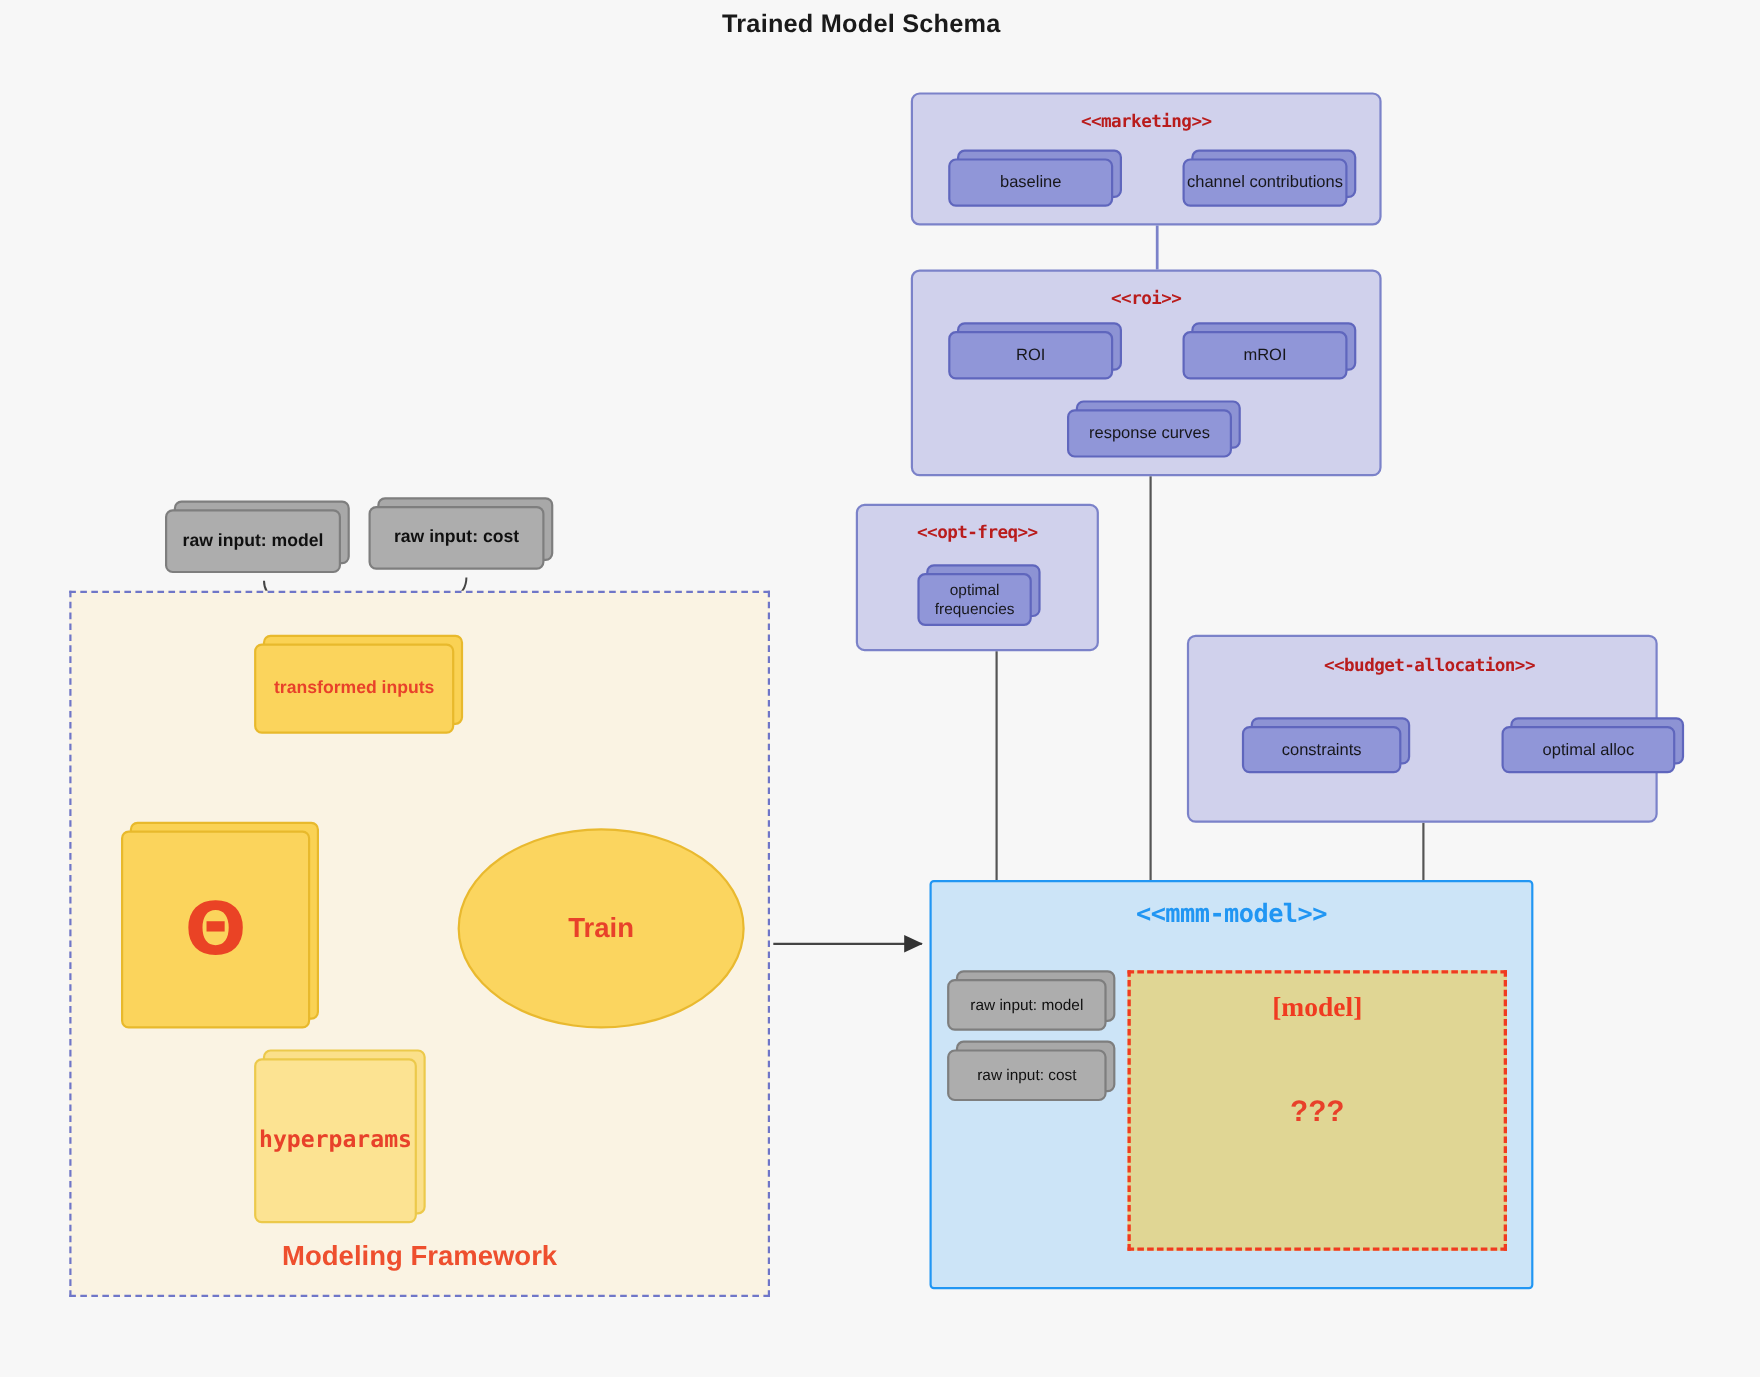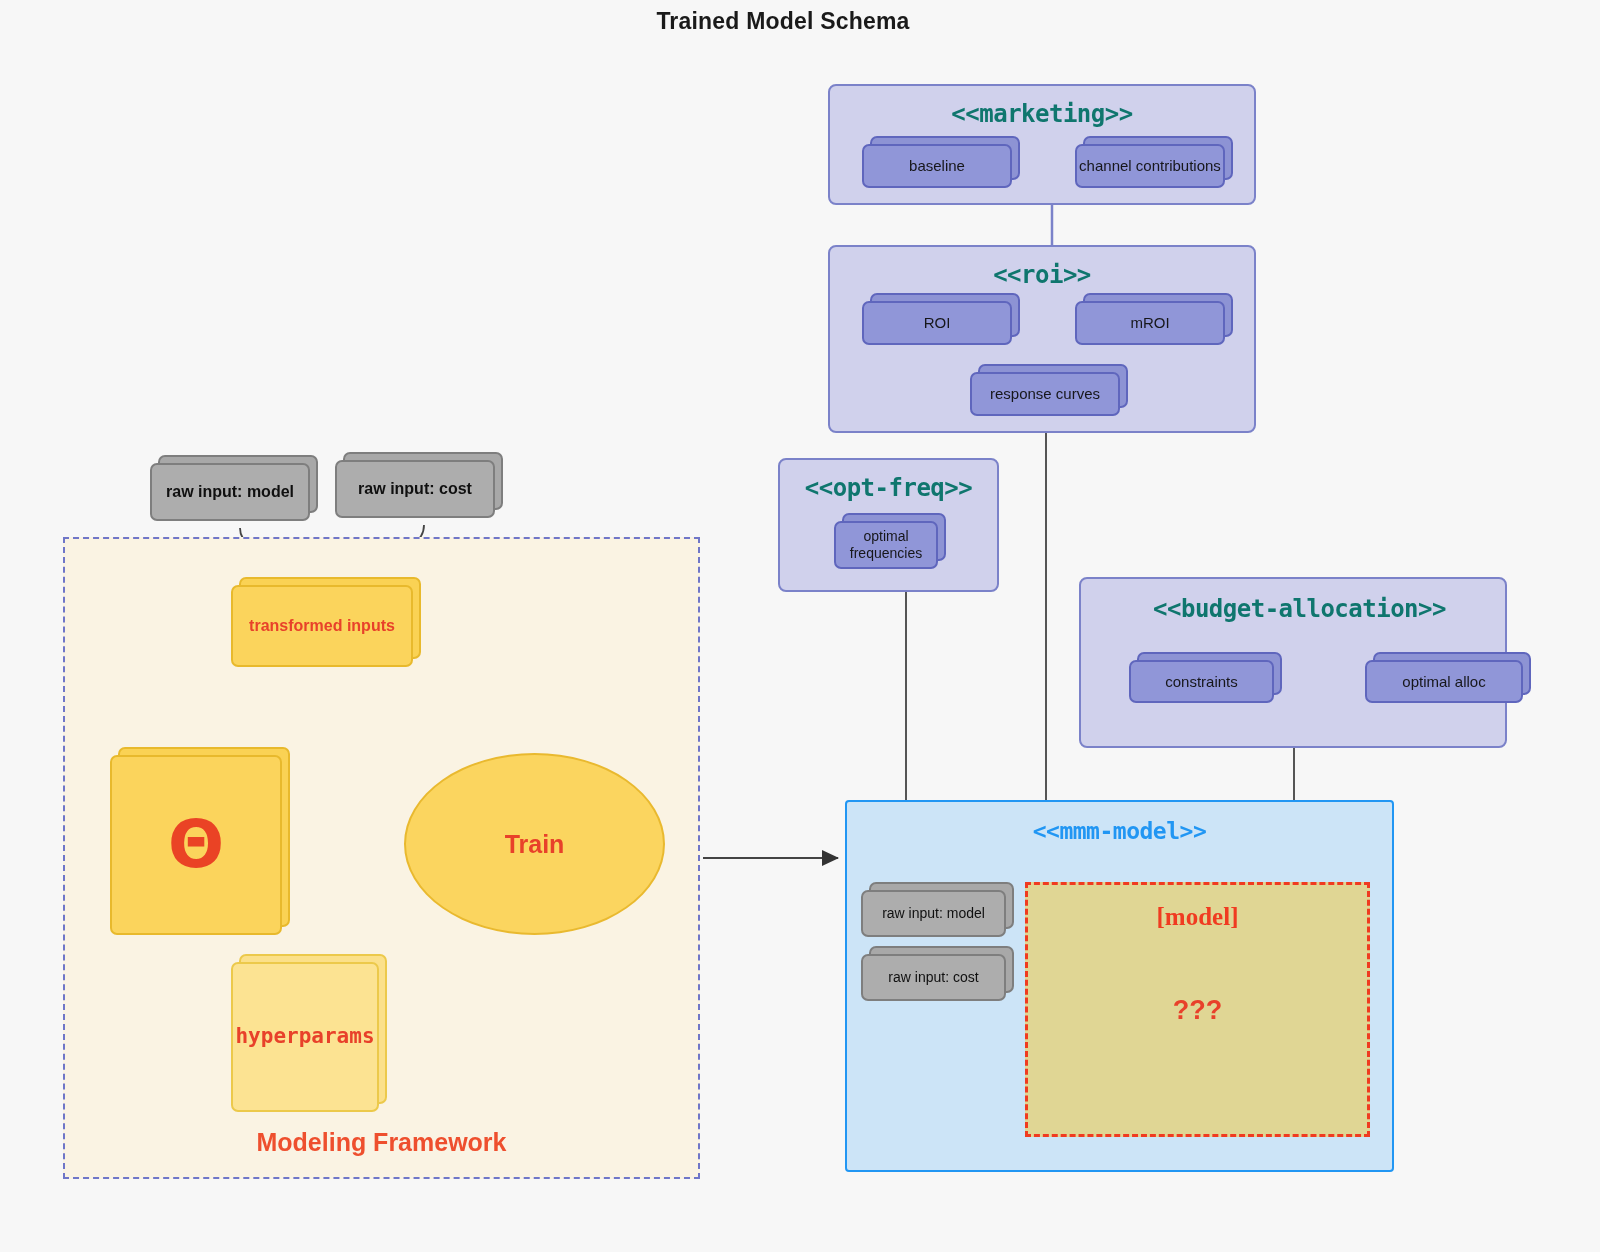--- a/index.html
+++ b/index.html
@@ -42,22 +42,22 @@
     background: #d0d1ec;
     border-radius: 8px;
     box-sizing: border-box;
   }
   .pkg-title {
     position: absolute;
     left: 0; right: 0;
     text-align: center;
     font-family: "DejaVu Sans Mono", "Liberation Mono", monospace;
     font-weight: bold;
-    color: #0f766e;
-    font-size: 24px;
+    color: #b91c1c;
+    font-size: 16px;
     letter-spacing: -0.5px;
   }
 
   
   .card {
     position: absolute;
     box-sizing: border-box;
   }
   .card .back {
     position: absolute;
@@ -137,21 +137,21 @@
     bottom: 20px;
     text-align: center;
     color: #ee4f2e;
     font-size: 25px;
     font-weight: bold;
   }
 
   
   #train-ellipse {
     position: absolute;
-    left: 404px;
+    left: 416px;
     top: 753px;
     width: 261px;
     height: 182px;
     background: #fbd55f;
     border: 2px solid #e9b92f;
     border-radius: 50%;
     display: flex;
     align-items: center;
     justify-content: center;
     color: #e8412a;

